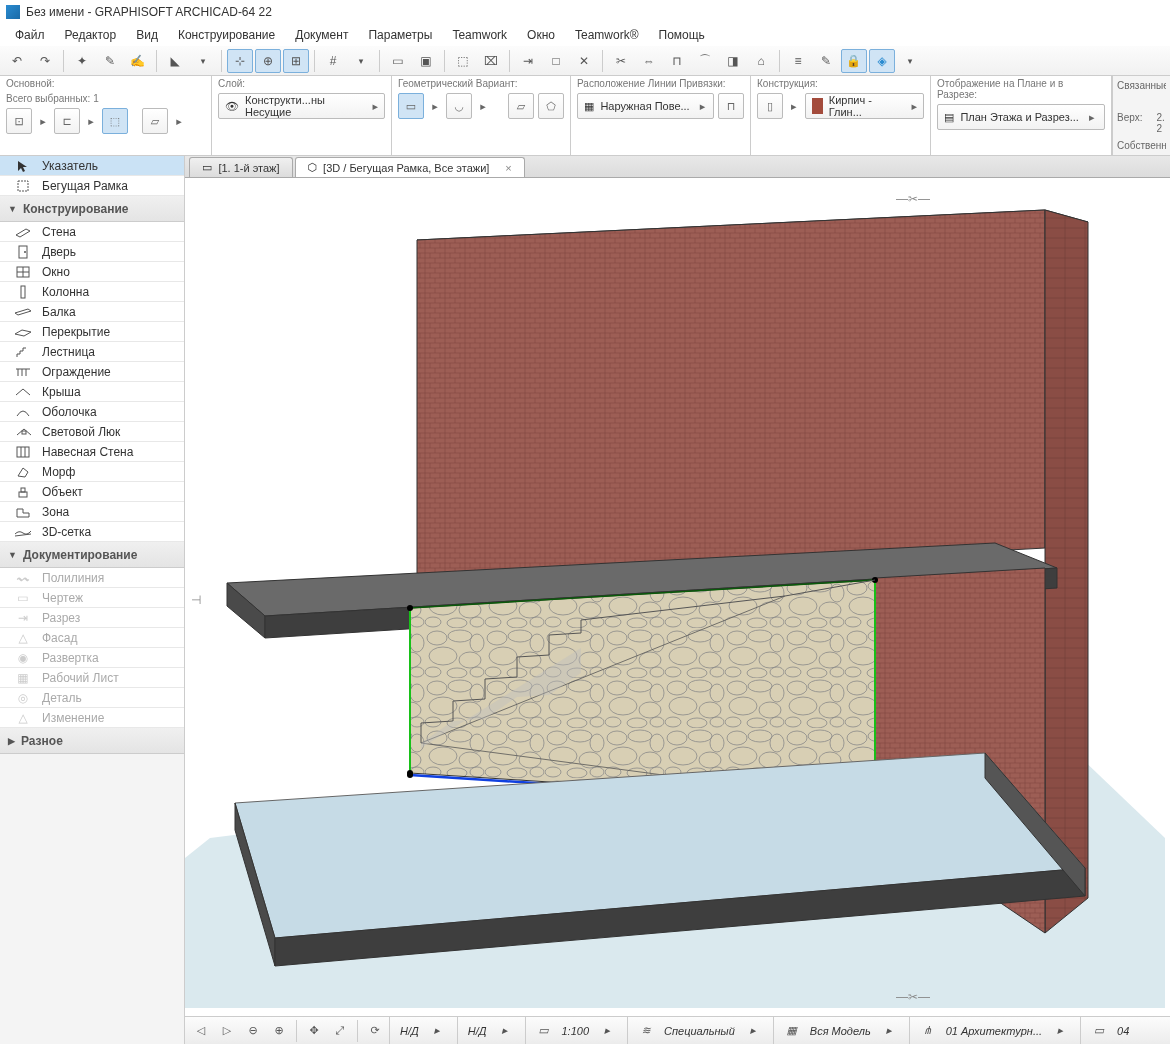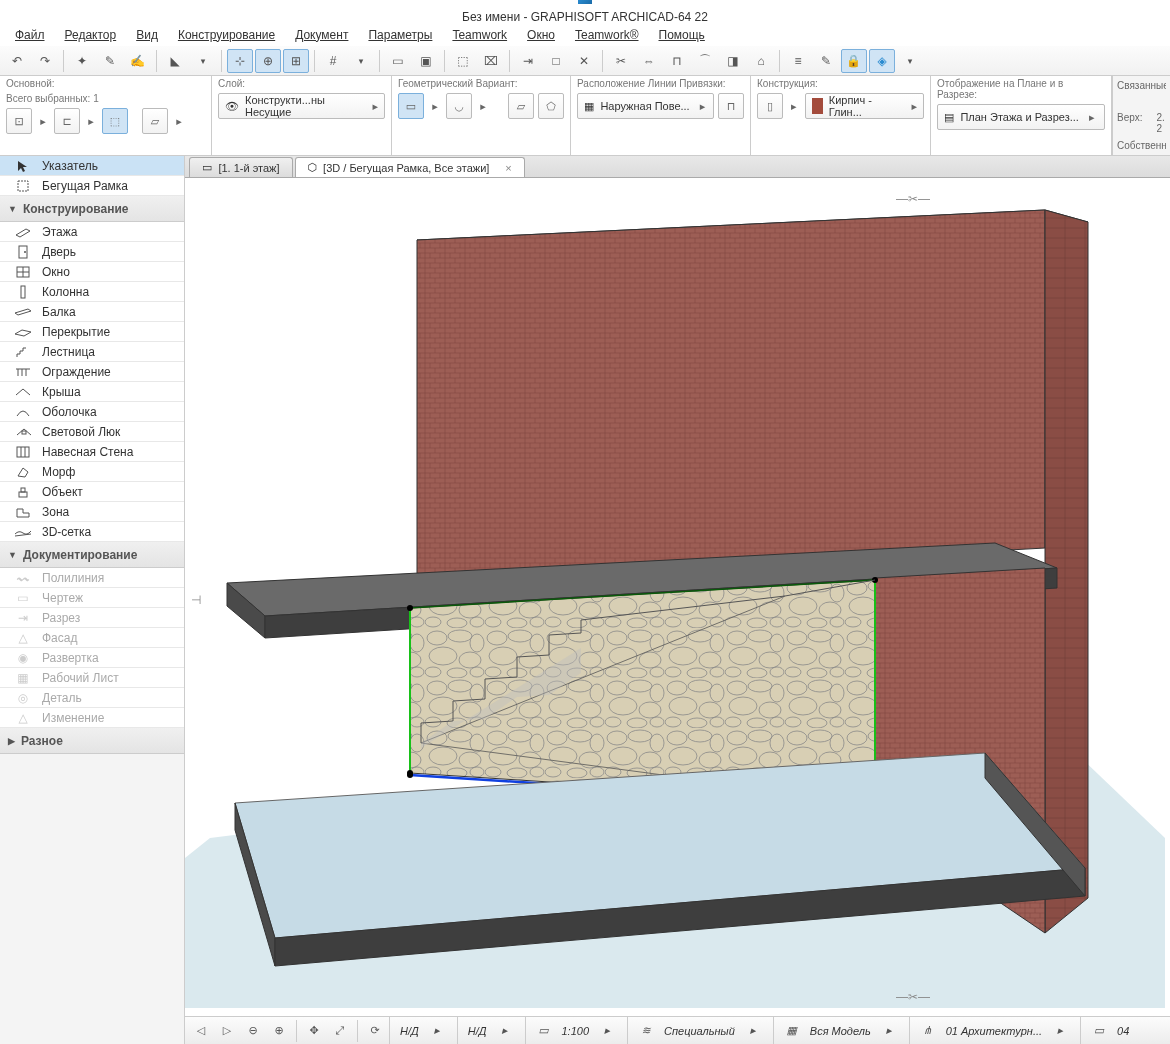--- a/index.html
+++ b/index.html
@@ -1,21 +1,21 @@
 <!DOCTYPE html>
 <html><head>
 <meta charset="utf-8">
 <style>
 * { box-sizing: border-box; margin: 0; padding: 0; font-family: "Segoe UI", Tahoma, sans-serif; }
 body { background: #fff; font-size: 12px; color: #333; width: 1170px; height: 1044px; overflow: hidden; display: flex; flex-direction: column; }
-.titlebar { height: 24px; display: flex; align-items: center; padding: 0 6px; gap: 6px; background: #fff; flex-direction: column; }
+.titlebar { height: 24px; display: flex; align-items: center; padding: 0 6px; gap: 6px; background: #fff; }
 .titlebar .logo { width: 14px; height: 14px; background: linear-gradient(135deg,#2a8bd0,#1a6ba8); }
 .titlebar .title { font-size: 12px; color: #333; }
 .menubar { height: 22px; display: flex; align-items: center; padding: 0 6px; gap: 2px; background: #fff; border-bottom: 1px solid transparent; }
-.menubar .m { padding: 2px 9px; cursor: default; text-decoration: underline; }
+.menubar .m { padding: 2px 9px; cursor: default; }
 .toolbar { height: 30px; display: flex; align-items: center; padding: 2px 4px; gap: 2px; background: linear-gradient(#fcfcfc,#f1f1f1); border-bottom: 1px solid #ccc; }
 .tbtn { width: 26px; height: 24px; display: flex; align-items: center; justify-content: center; border: 1px solid transparent; border-radius: 2px; color: #555; }
 .tbtn.active { background: #d0e4f5; border-color: #7bb0dc; }
 .sep { width: 1px; height: 22px; background: #ccc; margin: 0 3px; }
 .info-strip { display: flex; background: #fff; border-bottom: 1px solid #ccc; font-size: 11px; }
 .info-box { border-right: 1px solid #ccc; padding: 2px 6px 4px 6px; display: flex; flex-direction: column; gap: 4px; }
 .info-box .lbl { color: #777; font-size: 10px; }
 .info-row { display: flex; align-items: center; gap: 4px; height: 26px; }
 .dropbox { height: 26px; display: flex; align-items: center; gap: 6px; padding: 0 6px; border: 1px solid #bbb; background: linear-gradient(#fff,#f2f2f2); border-radius: 2px; font-size: 11px; }
 .dropbox .chev { margin-left: 4px; color: #666; }
@@ -216,21 +216,21 @@
     <div class="sb-header">
         <span class="arrow">▼</span>
         <span>Конструирование</span>
       </div>
     <div class="sb-item">
         <span class="ico">
           <svg width="16" height="14">
             <path d="M1 10 L11 4 L15 6 L5 12 Z" fill="none" stroke="#555"></path>
           </svg>
         </span>
-        <span>Этажа</span>
+        <span>Стена</span>
       </div>
     <div class="sb-item">
         <span class="ico">
           <svg width="14" height="16">
             <rect x="3" y="2" width="8" height="12" fill="none" stroke="#555"></rect>
             <circle cx="9" cy="8" r="1" fill="#555"></circle>
           </svg>
         </span>
         <span>Дверь</span>
       </div>

